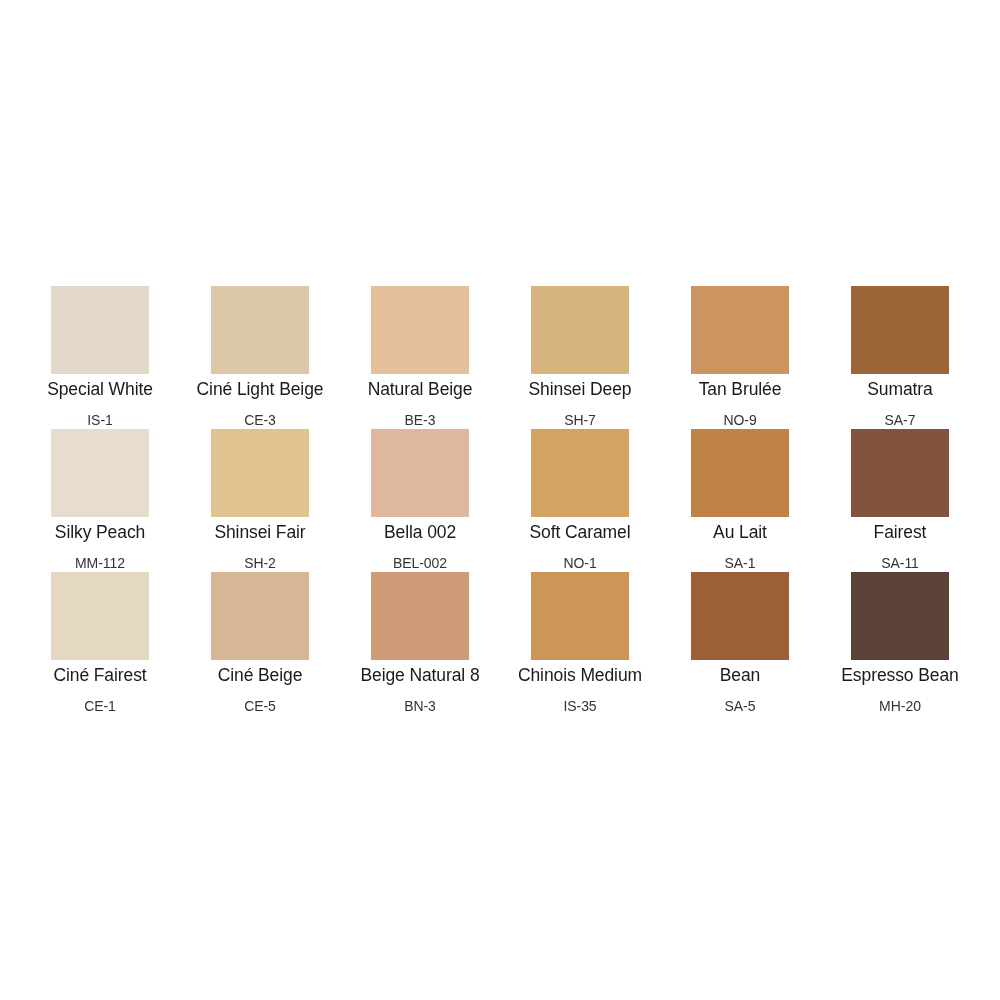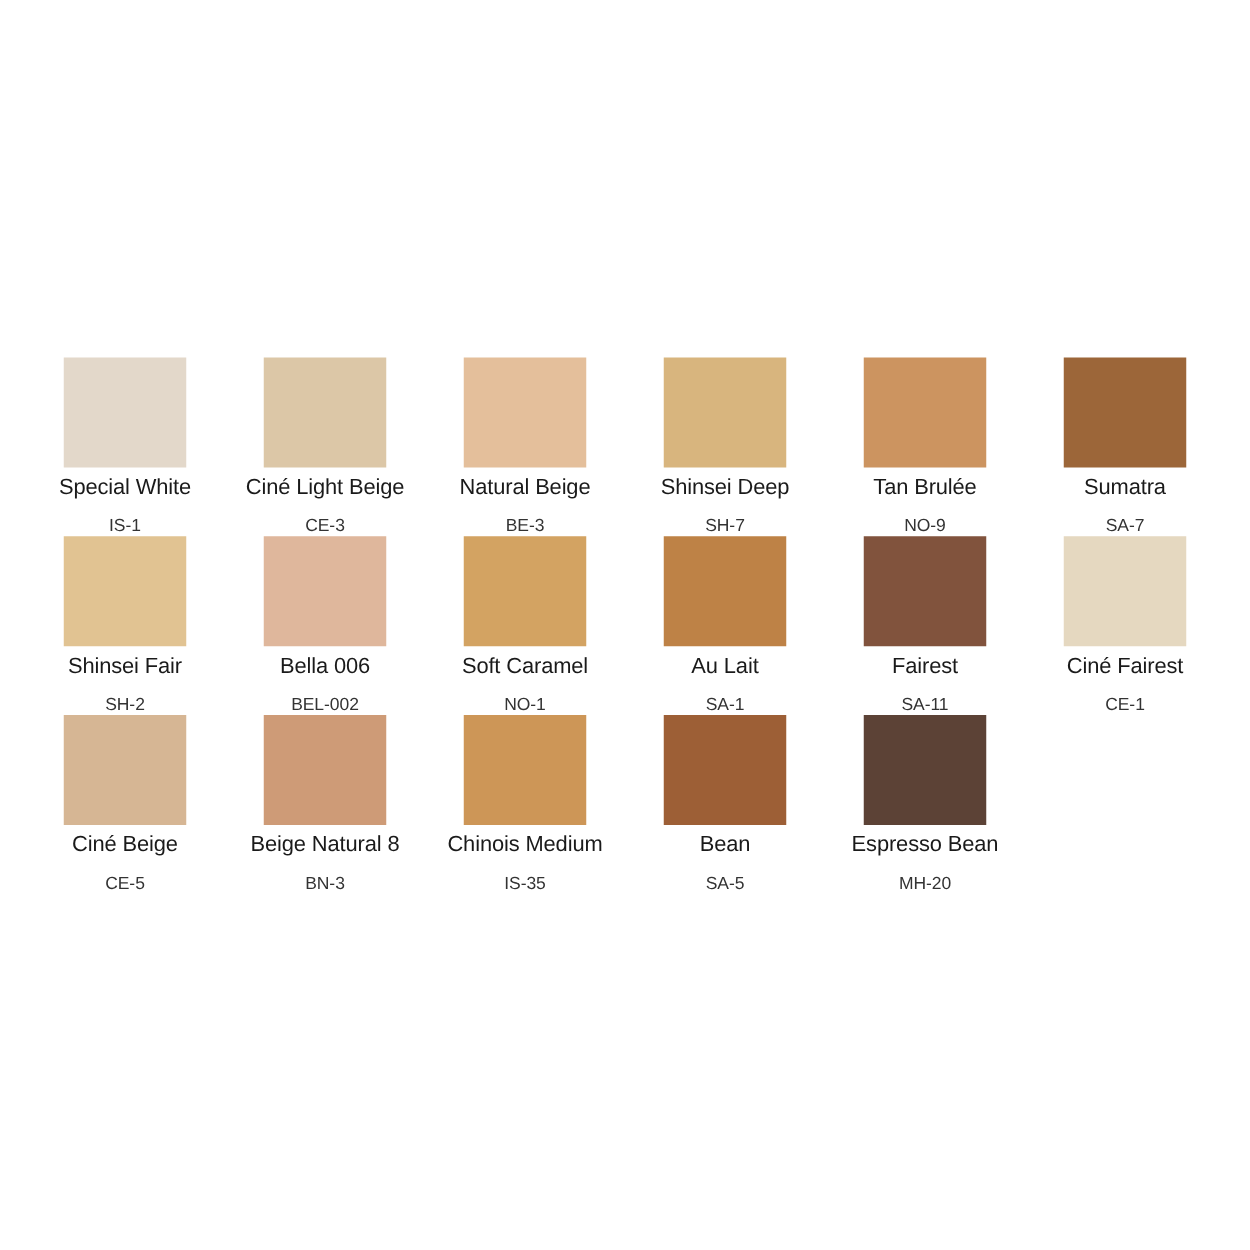--- a/index.html
+++ b/index.html
@@ -97,27 +97,32 @@
         <div class="swatch-chip" style="background: rgb(204, 148, 96);"></div>
         <div class="swatch-name">Tan Brulée</div>
         <div class="swatch-code">NO-9</div>
       </div>
       <div class="swatch-cell">
         <div class="swatch-chip" style="background: rgb(156, 102, 57);"></div>
         <div class="swatch-name">Sumatra</div>
         <div class="swatch-code">SA-7</div>
       </div>
       <div class="swatch-cell">
+        <div class="swatch-chip" style="background: rgb(232, 220, 206);"></div>
+        <div class="swatch-name">Silky Peach</div>
+        <div class="swatch-code">MM-112</div>
+      </div>
+      <div class="swatch-cell">
         <div class="swatch-chip" style="background: rgb(225, 195, 146);"></div>
         <div class="swatch-name">Shinsei Fair</div>
         <div class="swatch-code">SH-2</div>
       </div>
       <div class="swatch-cell">
         <div class="swatch-chip" style="background: rgb(223, 183, 156);"></div>
-        <div class="swatch-name">Bella 006</div>
+        <div class="swatch-name">Bella 002</div>
         <div class="swatch-code">BEL-002</div>
       </div>
       <div class="swatch-cell">
         <div class="swatch-chip" style="background: rgb(211, 163, 98);"></div>
         <div class="swatch-name">Soft Caramel</div>
         <div class="swatch-code">NO-1</div>
       </div>
       <div class="swatch-cell">
         <div class="swatch-chip" style="background: rgb(190, 130, 70);"></div>
         <div class="swatch-name">Au Lait</div>

